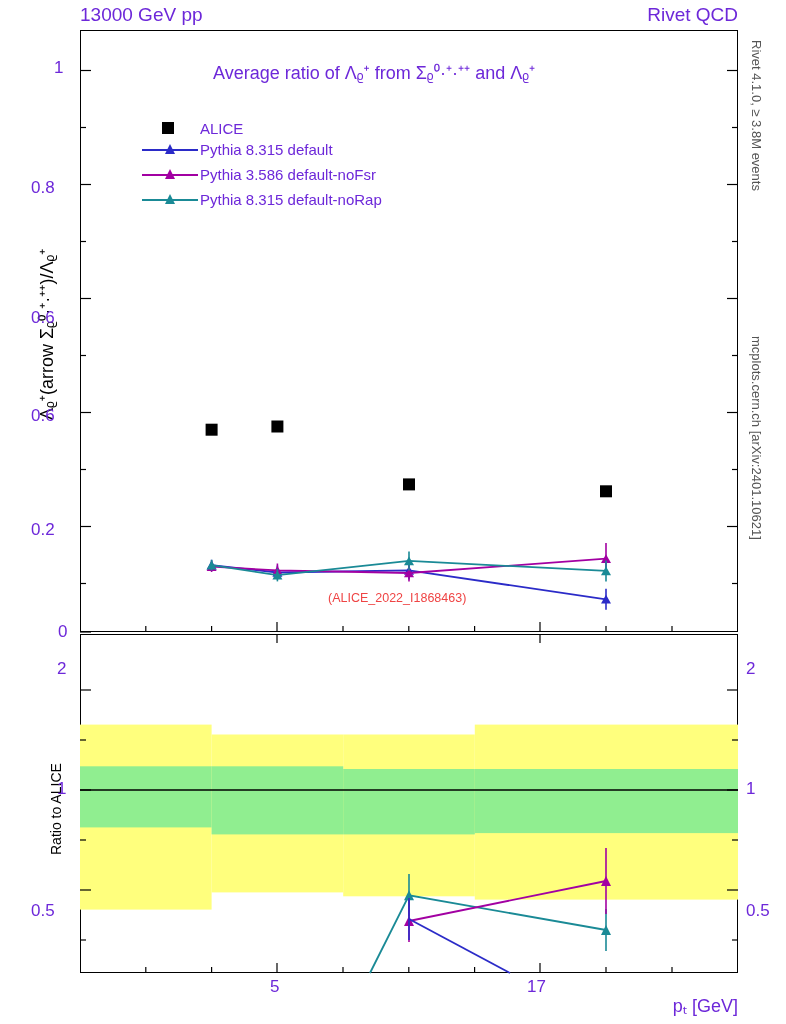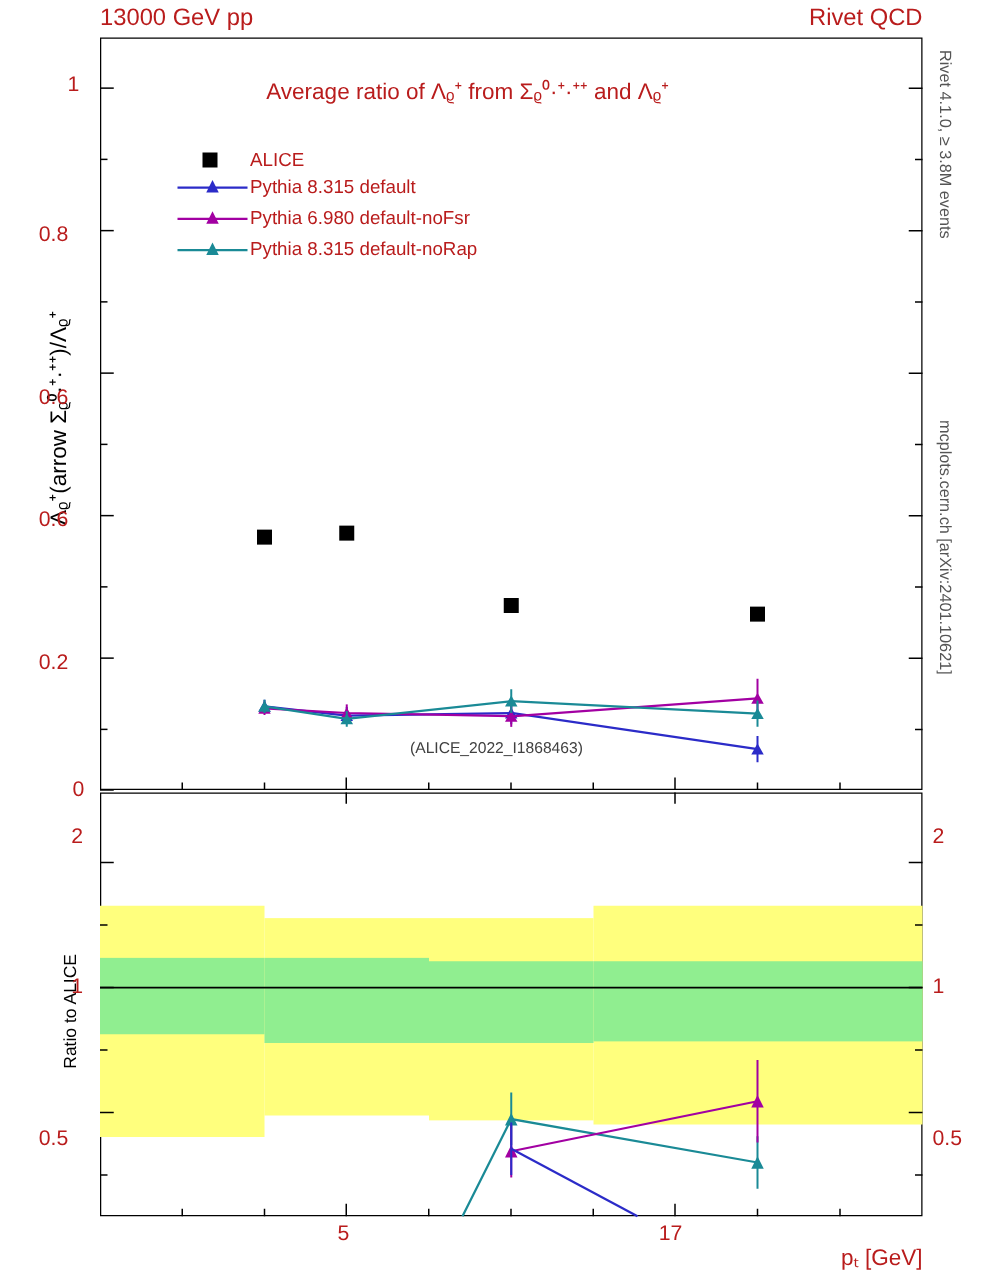--- a/index.html
+++ b/index.html
@@ -1,27 +1,27 @@
 <!DOCTYPE html>
 <html><head>
 <meta charset="utf-8">
 <style>
   html,body{margin:0;padding:0;background:#ffffff;}
   body{width:786px;height:1024px;font-family:"Liberation Sans",sans-serif;color:#000;}
   #root{position:relative;width:786px;height:1024px;overflow:hidden;}
   .abs{position:absolute;}
-  .txt{font-family:"Liberation Sans",sans-serif;color:#b91c1c;white-space:nowrap;}
+  .txt{font-family:"Liberation Sans",sans-serif;color:#6d28d9;white-space:nowrap;}
   .hdr{font-size:19px;}
   .title{font-size:17px;}
   .tick{font-size:17px;}
   .legend{font-size:15px;}
   .side{font-size:13px;color:#555;}
   .vert{transform-origin:0 0;}
   .frame{border:1.4px solid #000;box-sizing:border-box;background:transparent;}
-  .watermark{font-size:12.5px;color:#404040;}
+  .watermark{font-size:12.5px;color:#ef4444;}
   .axlabel{font-size:18px;}
   svg{display:block;overflow:visible;}
 </style>
 </head>
 <body>
 
 <div id="root">
 
   <div class="abs txt hdr" style="left:80px;top:4px;">13000 GeV pp</div>
   <div class="abs txt hdr" style="right:48px;top:4px;text-align:right;">Rivet QCD</div>
@@ -150,21 +150,21 @@
         <line x1="2" y1="9" x2="58" y2="9" stroke="#2b2bc8" stroke-width="1.8"></line>
         <polygon points="30,3 25,13 35,13" fill="#2b2bc8"></polygon>
       </svg>
       <span class="txt legend">Pythia 8.315 default</span>
     </div>
     <div style="display:flex;align-items:center;height:25px;">
       <svg width="60" height="18">
         <line x1="2" y1="9" x2="58" y2="9" stroke="#a200a2" stroke-width="1.8"></line>
         <polygon points="30,3 25,13 35,13" fill="#a200a2"></polygon>
       </svg>
-      <span class="txt legend">Pythia 6.980 default-noFsr</span>
+      <span class="txt legend">Pythia 3.586 default-noFsr</span>
     </div>
     <div style="display:flex;align-items:center;height:25px;">
       <svg width="60" height="18">
         <line x1="2" y1="9" x2="58" y2="9" stroke="#1a8a96" stroke-width="1.8"></line>
         <polygon points="30,3 25,13 35,13" fill="#1a8a96"></polygon>
       </svg>
       <span class="txt legend">Pythia 8.315 default-noRap</span>
     </div>
   </div>
 

